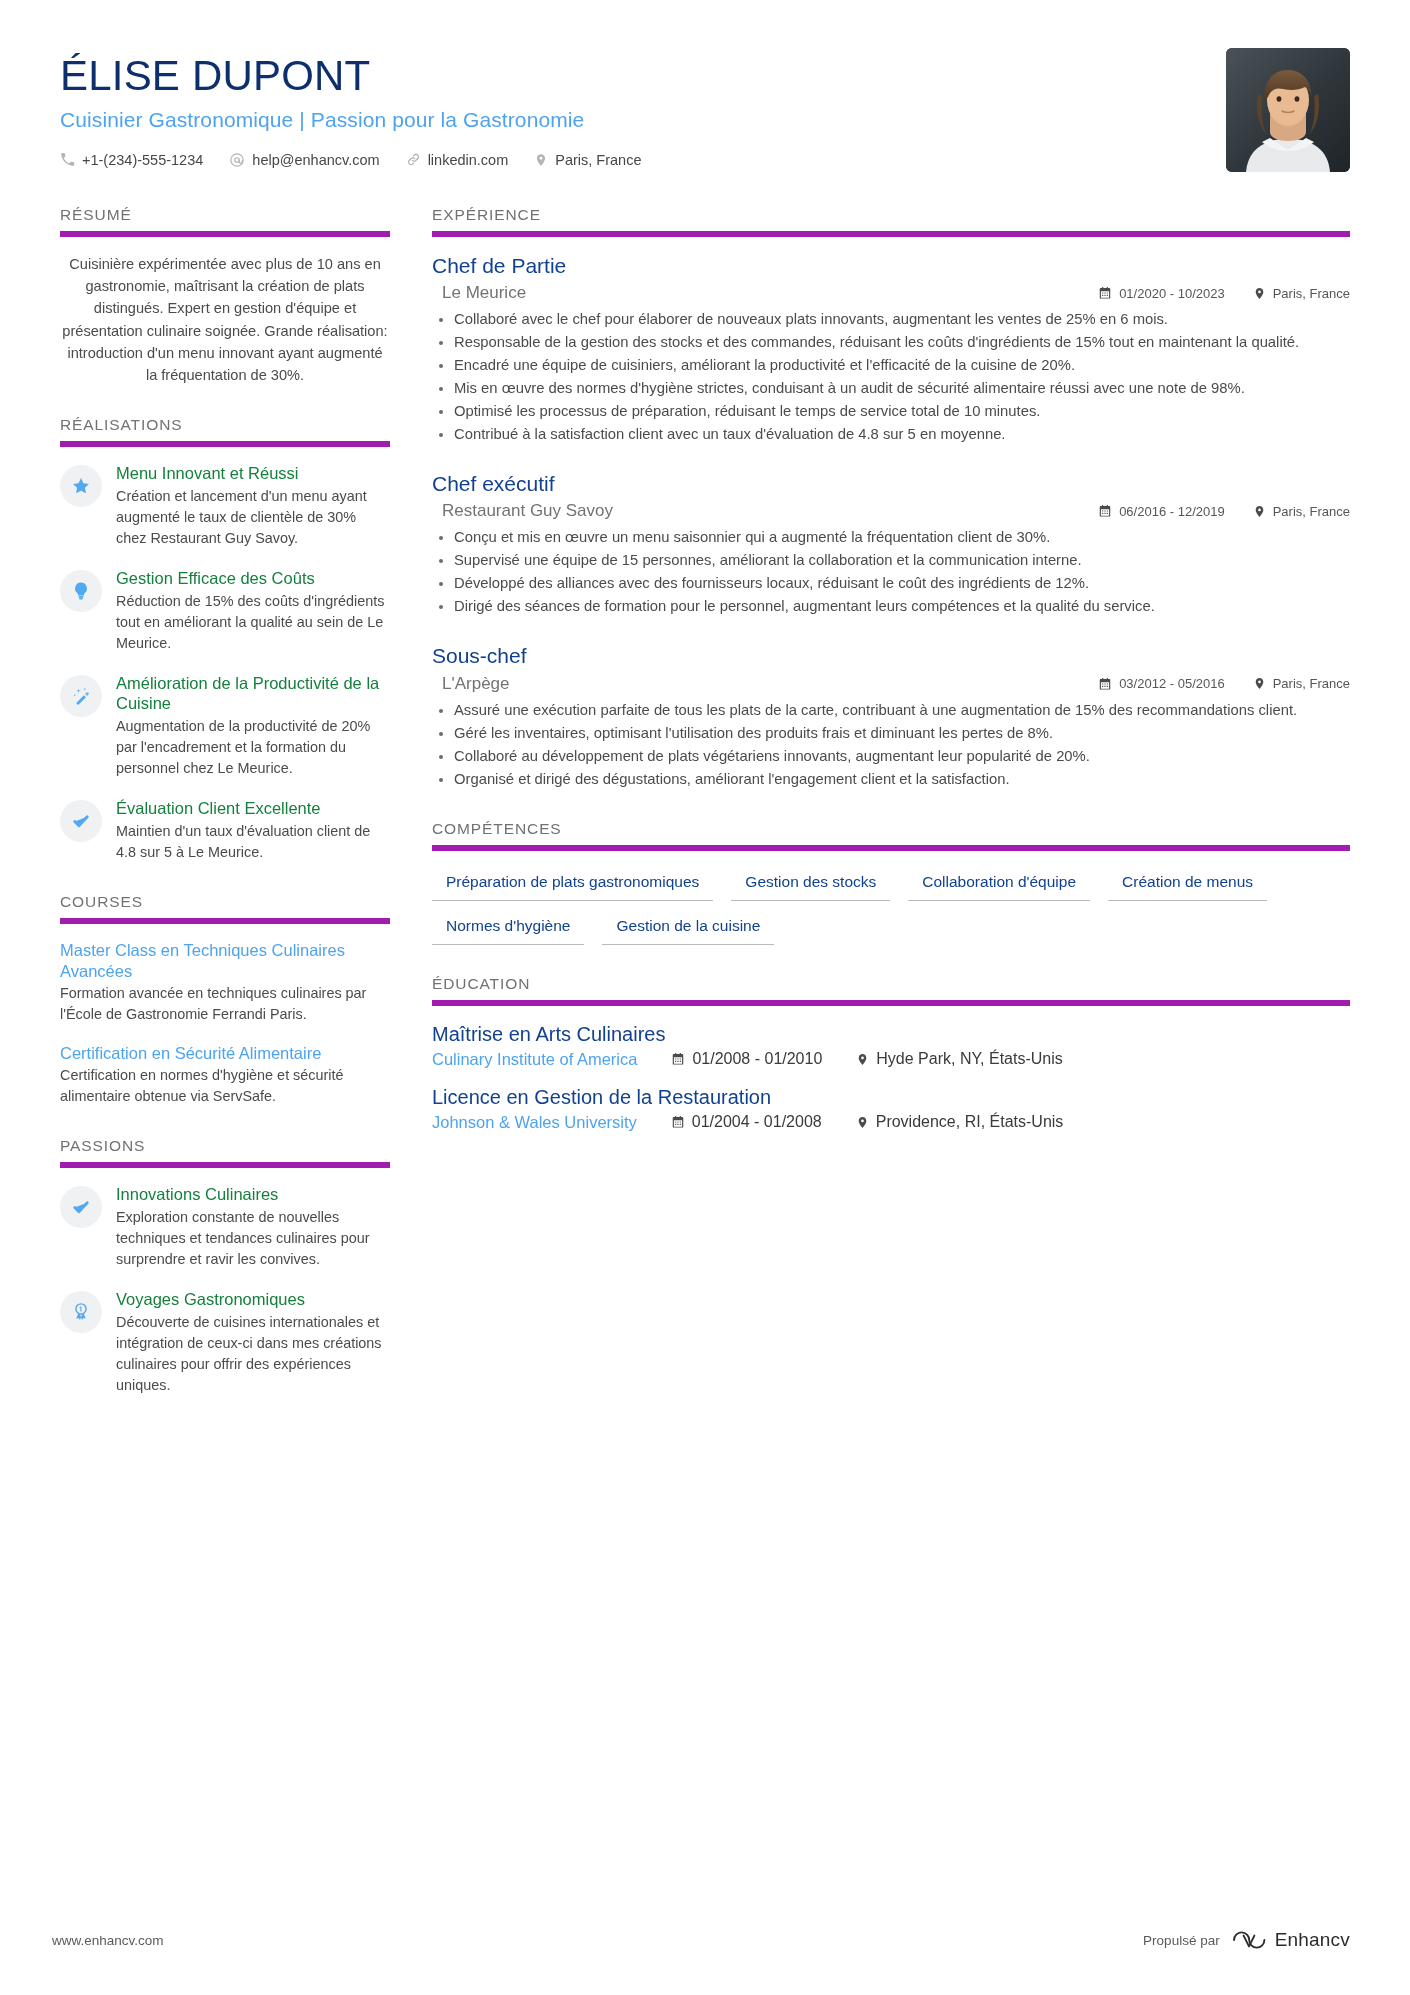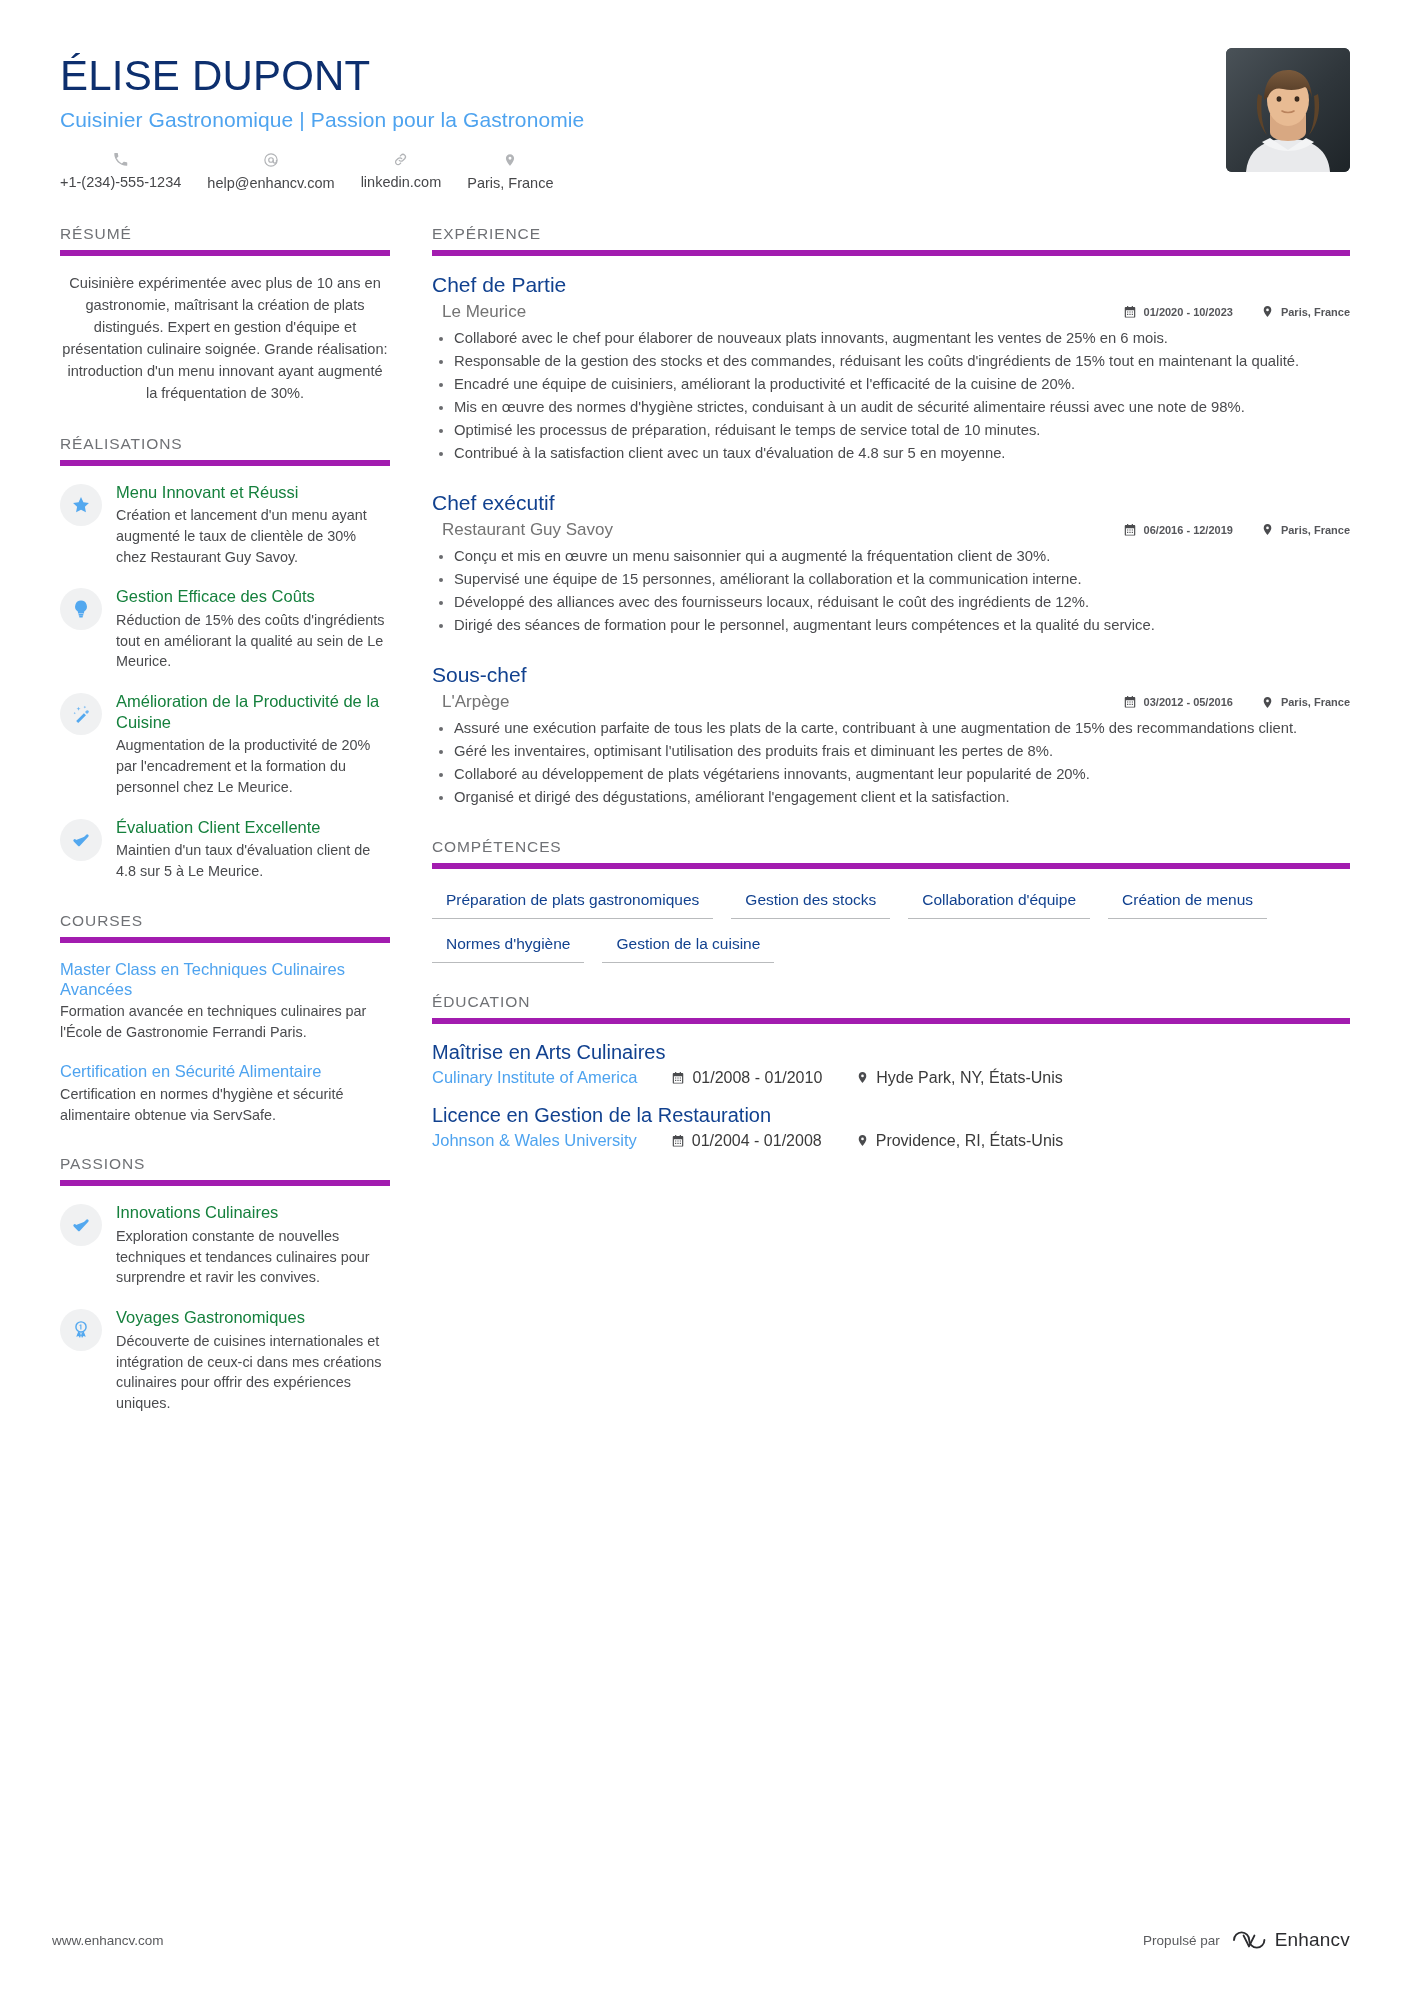--- a/index.html
+++ b/index.html
@@ -32,21 +32,21 @@
   }
   .contacts {
     display: flex;
     align-items: center;
     gap: 26px;
     margin-top: 20px;
     font-size: 14.5px;
     color: #46474a;
     flex-wrap: wrap;
   }
-  .contact { display: flex; align-items: center; gap: 7px; white-space: nowrap; flex-direction: column; }
+  .contact { display: flex; align-items: center; gap: 7px; white-space: nowrap; }
   .contact .ic { color: #b2b4b7; display: inline-flex; align-items: center; }
   .photo {
     width: 124px; height: 124px;
     border-radius: 6px;
     overflow: hidden;
     flex: 0 0 auto;
     background: #3b4248;
     position: relative;
   }
   .photo svg { display: block; width: 100%; height: 100%; }
@@ -118,21 +118,21 @@
     margin-bottom: 5px;
   }
   .exp-meta-row {
     display: flex;
     align-items: center;
     justify-content: space-between;
     margin-bottom: 6px;
     gap: 10px;
   }
   .exp-company { font-size: 17px; color: #737373; margin-left: 10px; }
-  .exp-right { display: flex; align-items: center; gap: 28px; font-size: 11px; color: #55565a; font-weight: bold; }
+  .exp-right { display: flex; align-items: center; gap: 28px; font-size: 13px; color: #55565a; }
   .meta-chunk { display: flex; align-items: center; gap: 7px; white-space: nowrap; }
   .meta-chunk .ic { color: #4a4b4e; display: inline-flex; }
   ul.bullets { list-style: none; margin: 0; padding: 0; }
   ul.bullets li {
     position: relative;
     padding-left: 22px;
     font-size: 14.8px;
     line-height: 1.42;
     color: #4a4b4e;
     margin-bottom: 2px;

